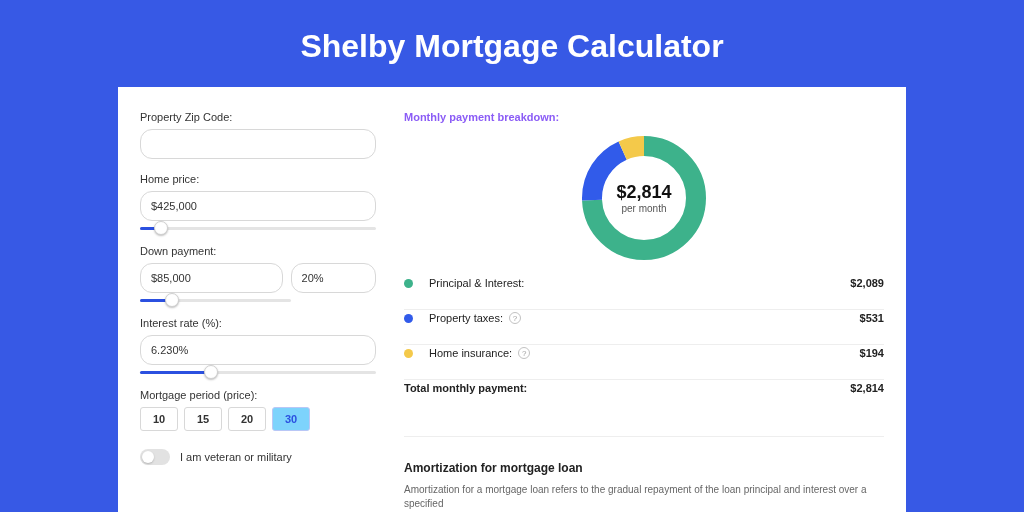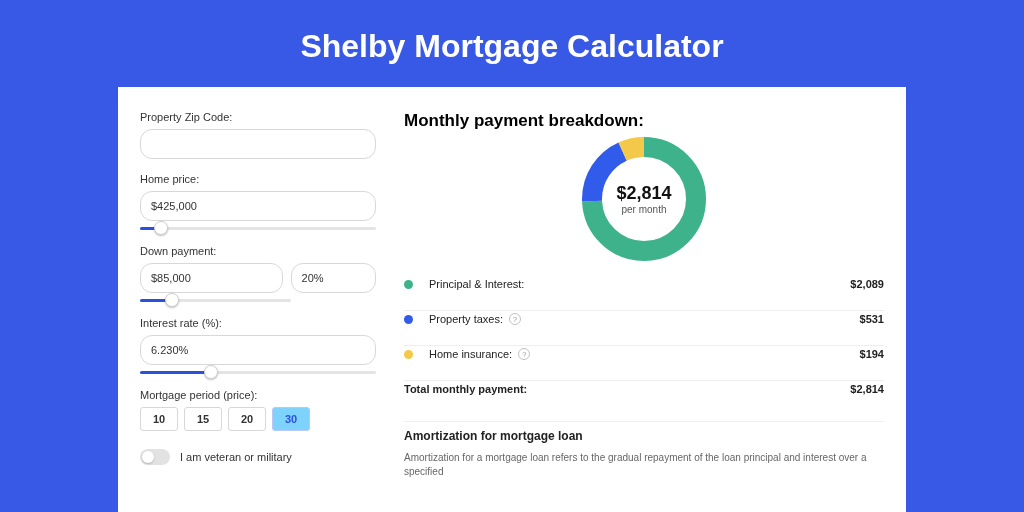--- a/index.html
+++ b/index.html
@@ -20,37 +20,37 @@
 .row2 .inp:first-child{flex:1.9}.row2 .inp:last-child{flex:1}
 
 .periods{display:flex;gap:6px;margin-bottom:18px}
 .pbtn{width:38px;height:24px;border:1px solid #d8d8d8;border-radius:3px;background:#fff;font-size:11px;color:#333;font-weight:600;cursor:pointer}
 .pbtn.active{background:#7dd3fc;border-color:#b9c7f6;color:#2b50e0}
 
 .vetrow{display:flex;align-items:center;gap:10px}
 .toggle{width:30px;height:16px;border-radius:9px;background:#e2e2e2;position:relative}
 .toggle::after{content:"";position:absolute;left:2px;top:2px;width:12px;height:12px;border-radius:50%;background:#fff;box-shadow:0 1px 2px rgba(0,0,0,.2)}
 
-.rhdr{font-size:17px;font-weight:700;color:#000000;margin-bottom:3px}
+.rhdr{font-size:11px;font-weight:700;color:#8b5cf6;margin-bottom:10px}
 
 .donut-wrap{display:flex;justify-content:center;margin-bottom:14px}
 .donut{position:relative;width:130px;height:130px}
 .donut svg{transform:rotate(-90deg)}
 .donut-center{position:absolute;inset:0;display:flex;flex-direction:column;align-items:center;justify-content:center}
 .donut-val{font-size:18px;font-weight:800;color:#111}.donut-sub{font-size:10px;color:#555}
 
 .brow{display:flex;align-items:flex-start;height:30px;border-top:0;font-size:11px;color:#222}
 .dot{width:9px;height:9px;border-radius:50%;margin-right:10px}
 .brow .lab{flex:1;display:flex;align-items:center;gap:6px}
 .brow .amt{font-weight:600}
 .info{width:12px;height:12px;border-radius:50%;border:1px solid #c2c2c2;display:inline-flex;align-items:center;justify-content:center;font-size:8px;color:#a0a0a0}
 .sep{height:1px;background:#eee;margin:2px 0}
 .totalrow{font-weight:700}
 
-.amort{border-top:1px solid #eee;margin-top:8px;padding-top:7px}
+.amort{border-top:1px solid #eee;margin-top:24px;padding-top:24px}
 .amort-h{font-size:12px;font-weight:700;color:#222;margin-bottom:8px}
 .amort-p{font-size:10px;color:#666;line-height:1.4}
 </style>
 </head>
 <body>
 
 <div class="bg">
   <div class="title">Shelby Mortgage Calculator</div>
   <div class="card">
 

